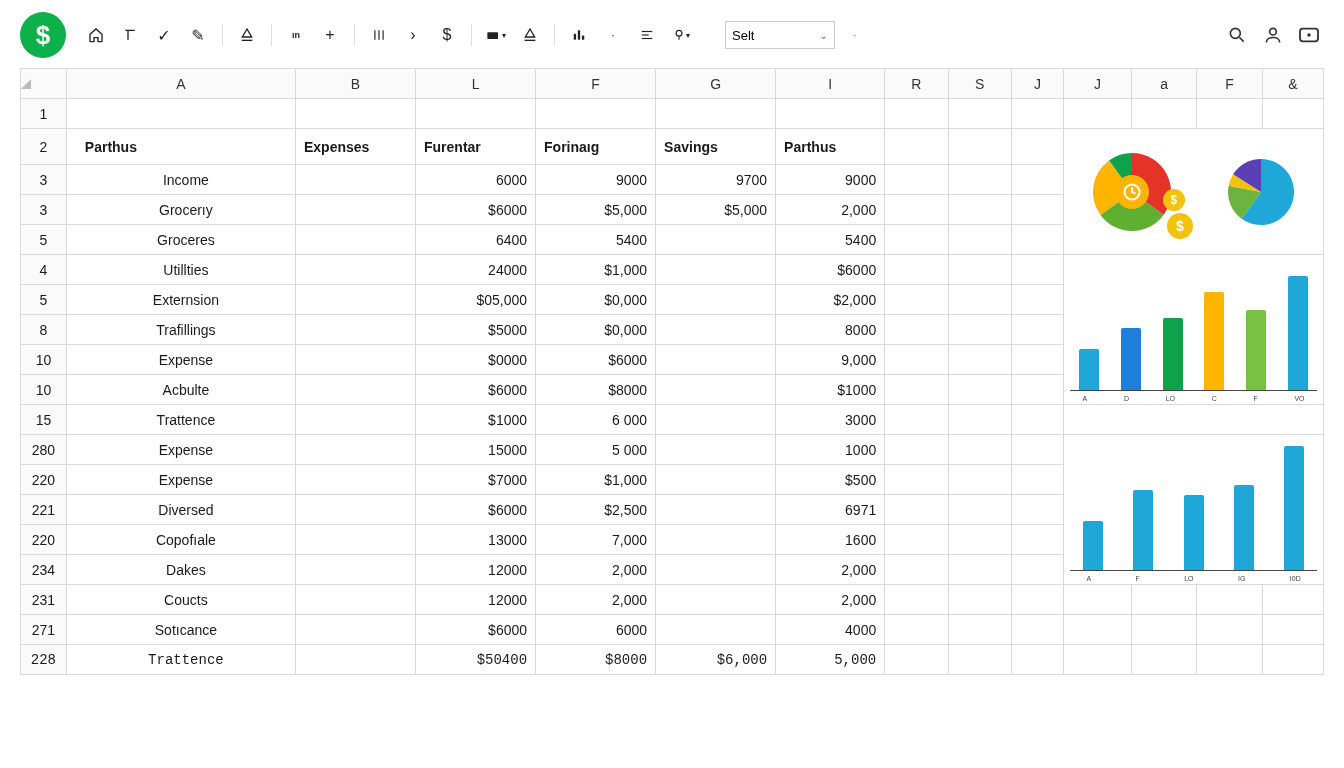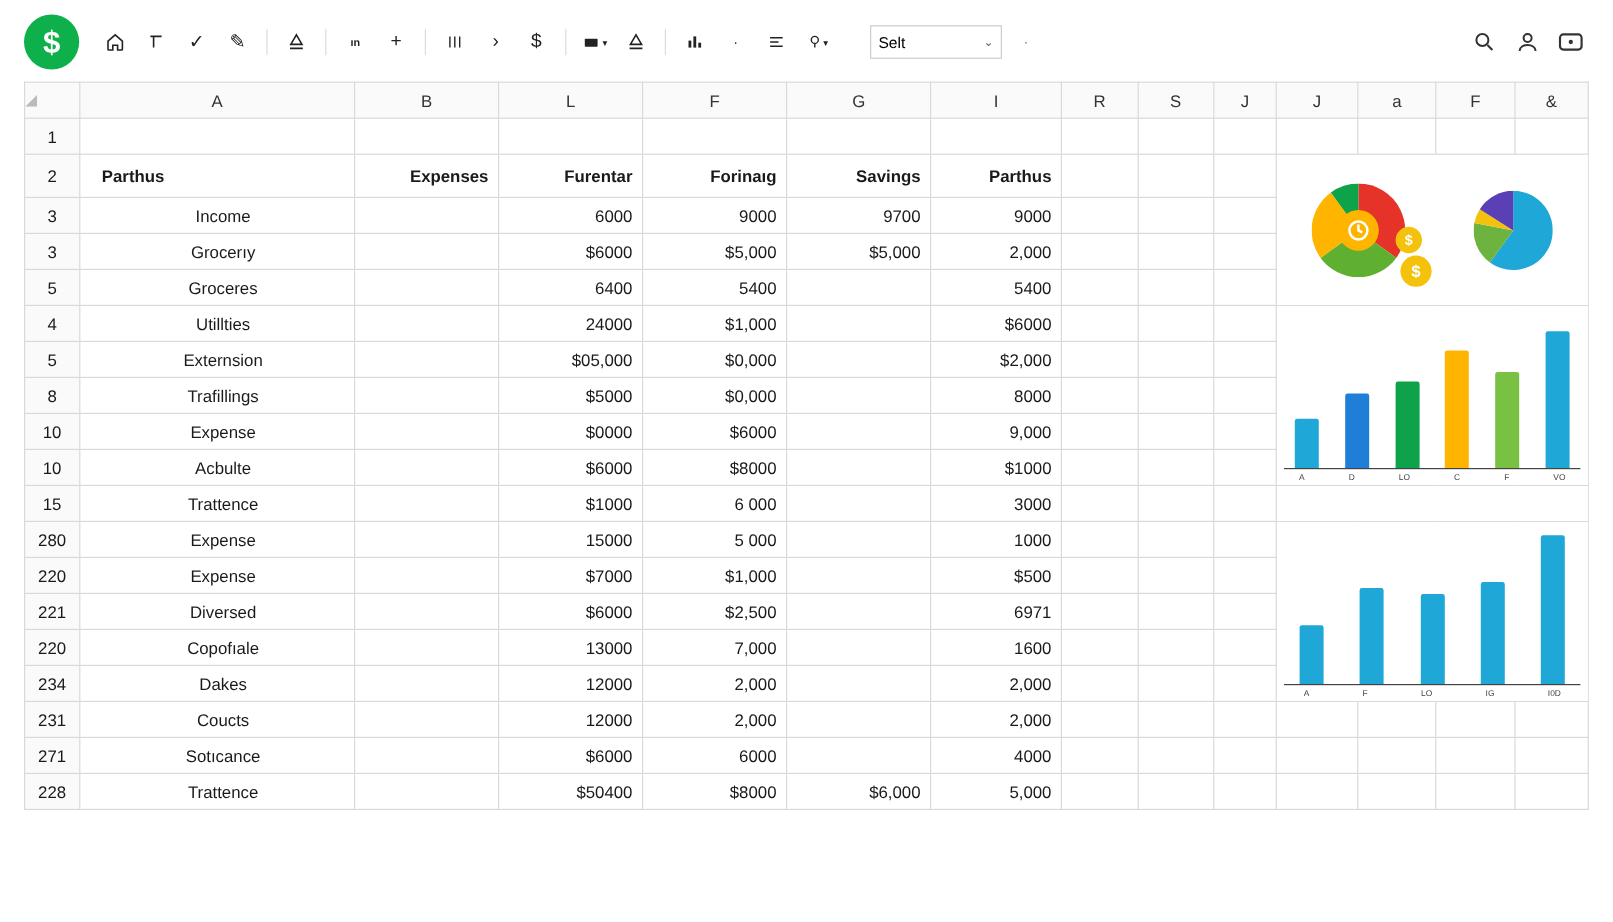--- a/index.html
+++ b/index.html
@@ -28,21 +28,21 @@
   .colG { width: 110px; text-align: right; }
   .colI { width: 100px; text-align: right; }
   .colR { width: 58px; }
   .colS { width: 58px; }
   .colJ0 { width: 48px; }
   .colJ  { width: 62px; }
   .cola  { width: 60px; }
   .colF2 { width: 60px; }
   .colAmp{ width: 56px; }
   .hdrcell { font-weight: 700 !important; }
-  .hdrcell.center { text-align: right; }
+  .hdrcell.center { text-align: left; }
   .chartcell { padding: 0 !important; position: relative; background: #fff; }
 
   
   .charts-top { position: absolute; inset: 0; display:flex; align-items:center; justify-content:space-around; }
 
   .barplot { position:absolute; inset:0; padding:6px 8px 14px 8px; display:flex; align-items:flex-end; gap:8px; justify-content:space-around; }
   .barplot .bar { width: 20px; border-radius: 2px 2px 0 0; }
   .barlabels { position:absolute; left:0; right:0; bottom:2px; display:flex; justify-content:space-around; font-size:7px; color:#444; }
   .baseline { position:absolute; left:6px; right:6px; bottom:13px; height:1px; background:#444; }
 
@@ -474,21 +474,21 @@
           <td class="colG"></td>
           <td class="colI">4000</td>
           <td class="colR"></td>
           <td class="colS"></td>
           <td class="colJ0"></td>
           <td class="colJ"></td>
           <td class="cola"></td>
           <td class="colF2"></td>
           <td class="colAmp"></td>
         </tr>
-        <tr style="height: 27px;">
+        <tr style="height: 27px; font-family: Liberation Mono, monospace;">
           <td class="rowhdr">228</td>
           <td class="colA">Trattence</td>
           <td class="colB"></td>
           <td class="colL">$50400</td>
           <td class="colF">$8000</td>
           <td class="colG">$6,000</td>
           <td class="colI">5,000</td>
           <td class="colR"></td>
           <td class="colS"></td>
           <td class="colJ0"></td>

